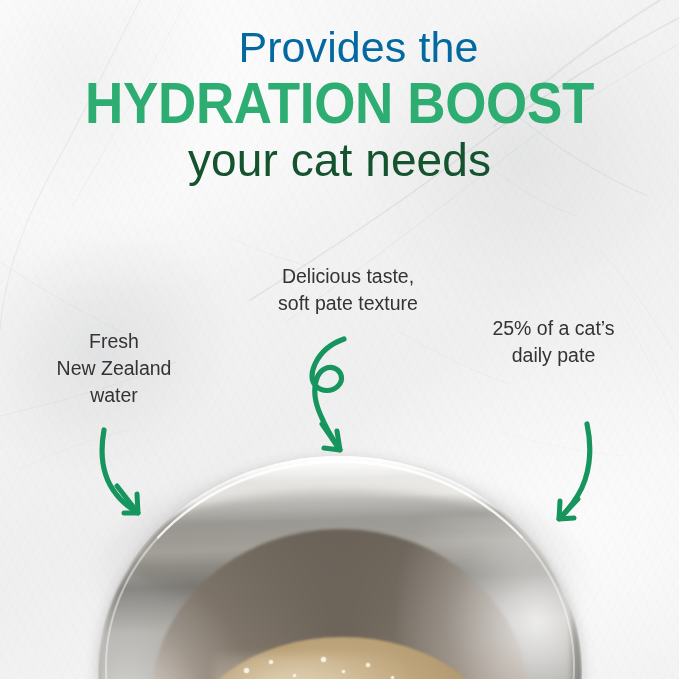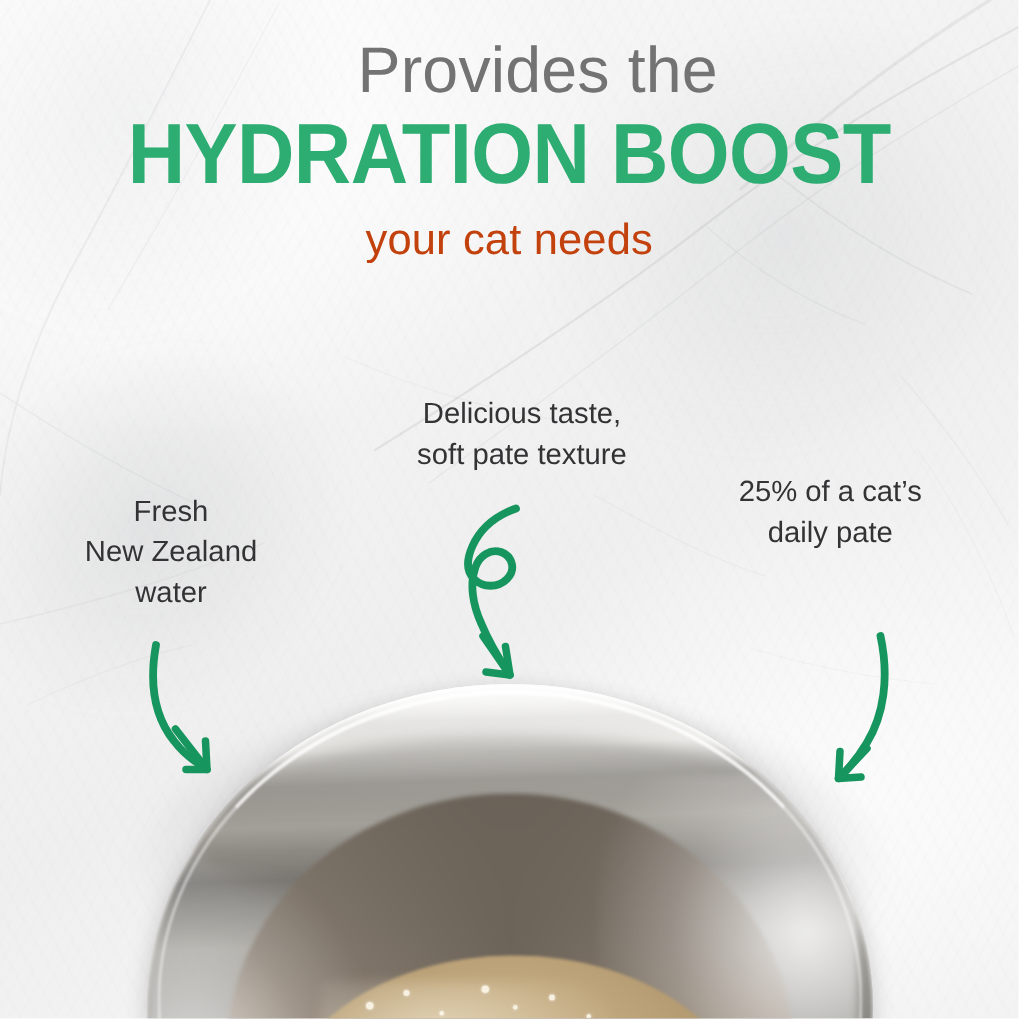--- a/index.html
+++ b/index.html
@@ -67,39 +67,39 @@
     position: absolute;
     left: 0; right: 0; top: 22px;
     text-align: center;
     z-index: 6;
   }
   .hl-line1 {
     font-size: 43px;
     line-height: 50px;
     font-weight: 400;
     letter-spacing: .1px;
-    color: #737373;
+    color: #0369a1;
     padding-left: 38px;
   }
   .hl-line2 {
     font-size: 57px;
     line-height: 62px;
     font-weight: 700;
     letter-spacing: -0.4px;
     color: #2dad72;
     transform: scaleX(.93);
     transform-origin: center;
     white-space: nowrap;
   }
   .hl-line3 {
-    font-size: 29px;
+    font-size: 46px;
     line-height: 52px;
     font-weight: 400;
     letter-spacing: .1px;
-    color: #c2410c;
+    color: #14532d;
   }
 
   
   .callout {
     position: absolute;
     z-index: 6;
     color: #333335;
     font-size: 19.5px;
     line-height: 27px;
     font-weight: 400;

